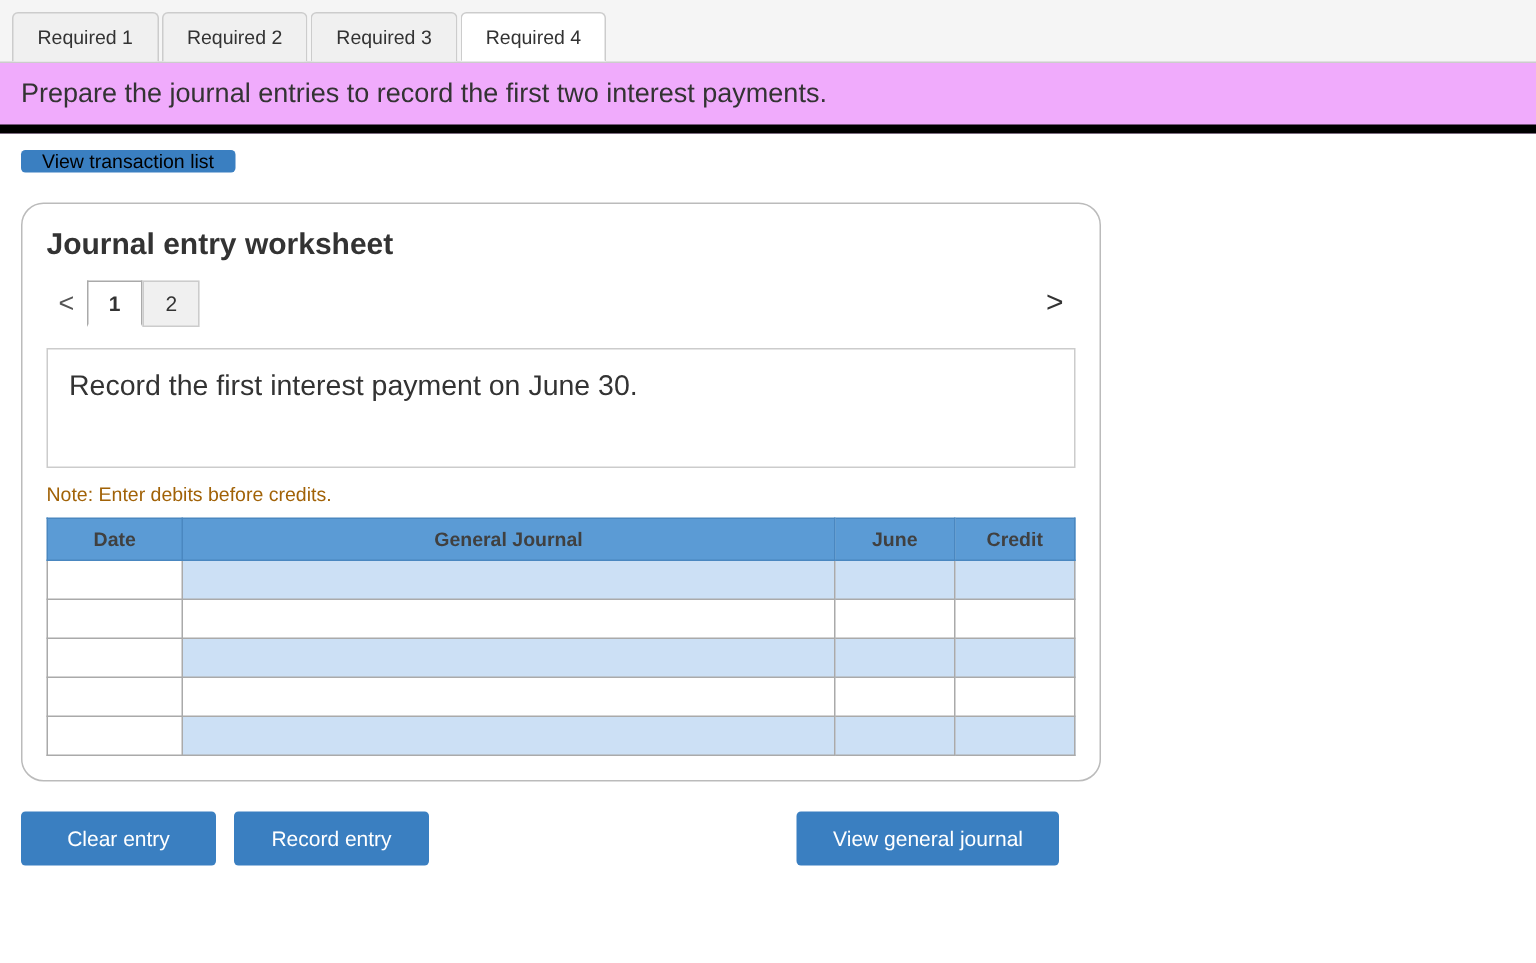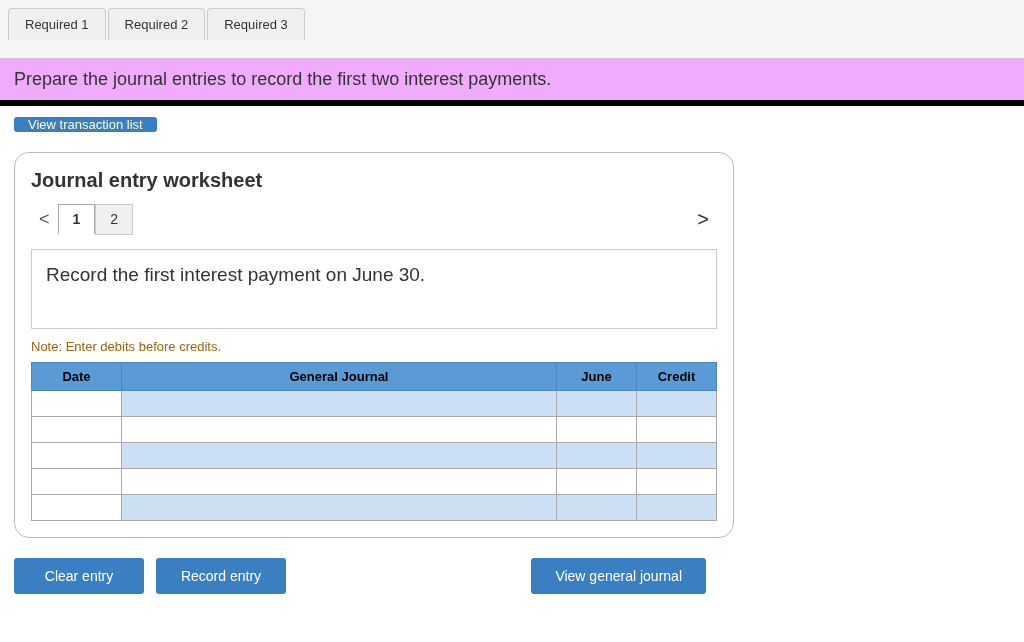--- a/index.html
+++ b/index.html
@@ -7,21 +7,21 @@
       font-family: Arial, sans-serif;
       font-size: 14px;
       background: #fff;
       color: #333;
     }
 
     
     .tabs {
       display: flex;
       border-bottom: 1px solid #ccc;
-      padding: 8px 8px 18px 8px;
+      padding: 8px 8px 0 8px;
       background: #f5f5f5;
     }
     .tab {
       padding: 8px 16px;
       border: 1px solid #ccc;
       border-bottom: none;
       cursor: pointer;
       background: #f0f0f0;
       margin-right: 2px;
       border-radius: 4px 4px 0 0;
@@ -37,21 +37,21 @@
     .info-banner {
       background: #f0abfc;
       padding: 10px 14px;
       font-size: 18px;
       border-bottom: 6px solid #000000;
     }
 
     
     .btn-blue {
       background: #3a7fc1;
-      color: #fef9c3;
+      color: #000000;
       border: none;
       padding: 0 14px;
       cursor: pointer;
       font-size: 13px;
       border-radius: 3px;
     }
 
     .toolbar {
       padding: 10px 14px;
     }
@@ -135,21 +135,21 @@
     }
 
     
     .journal-table {
       width: 100%;
       border-collapse: collapse;
       font-size: 13px;
     }
     .journal-table th {
       background: #5b9bd5;
-      color: #000000;
+      color: #404040;
       padding: 6px 8px;
       border: 1px solid #4a87c0;
       text-align: center;
       font-weight: bold;
     }
     .journal-table td {
       border: 1px solid #aaa;
       padding: 0;
       height: 26px;
     }
@@ -201,20 +201,21 @@
     }
     .spacer-flex { flex: 1; }
   </style>
 </head>
 <body>
 
 <div class="tabs">
   <div class="tab">Required 1</div>
   <div class="tab">Required 2</div>
   <div class="tab">Required 3</div>
+  <div class="tab active">Required 4</div>
 </div>
 
 <div class="info-banner">
   <span>Prepare the journal entries to record the first two interest payments.</span>
 </div>
 
 <div class="toolbar">
   <button class="btn-blue">View transaction list</button>
 </div>
 

